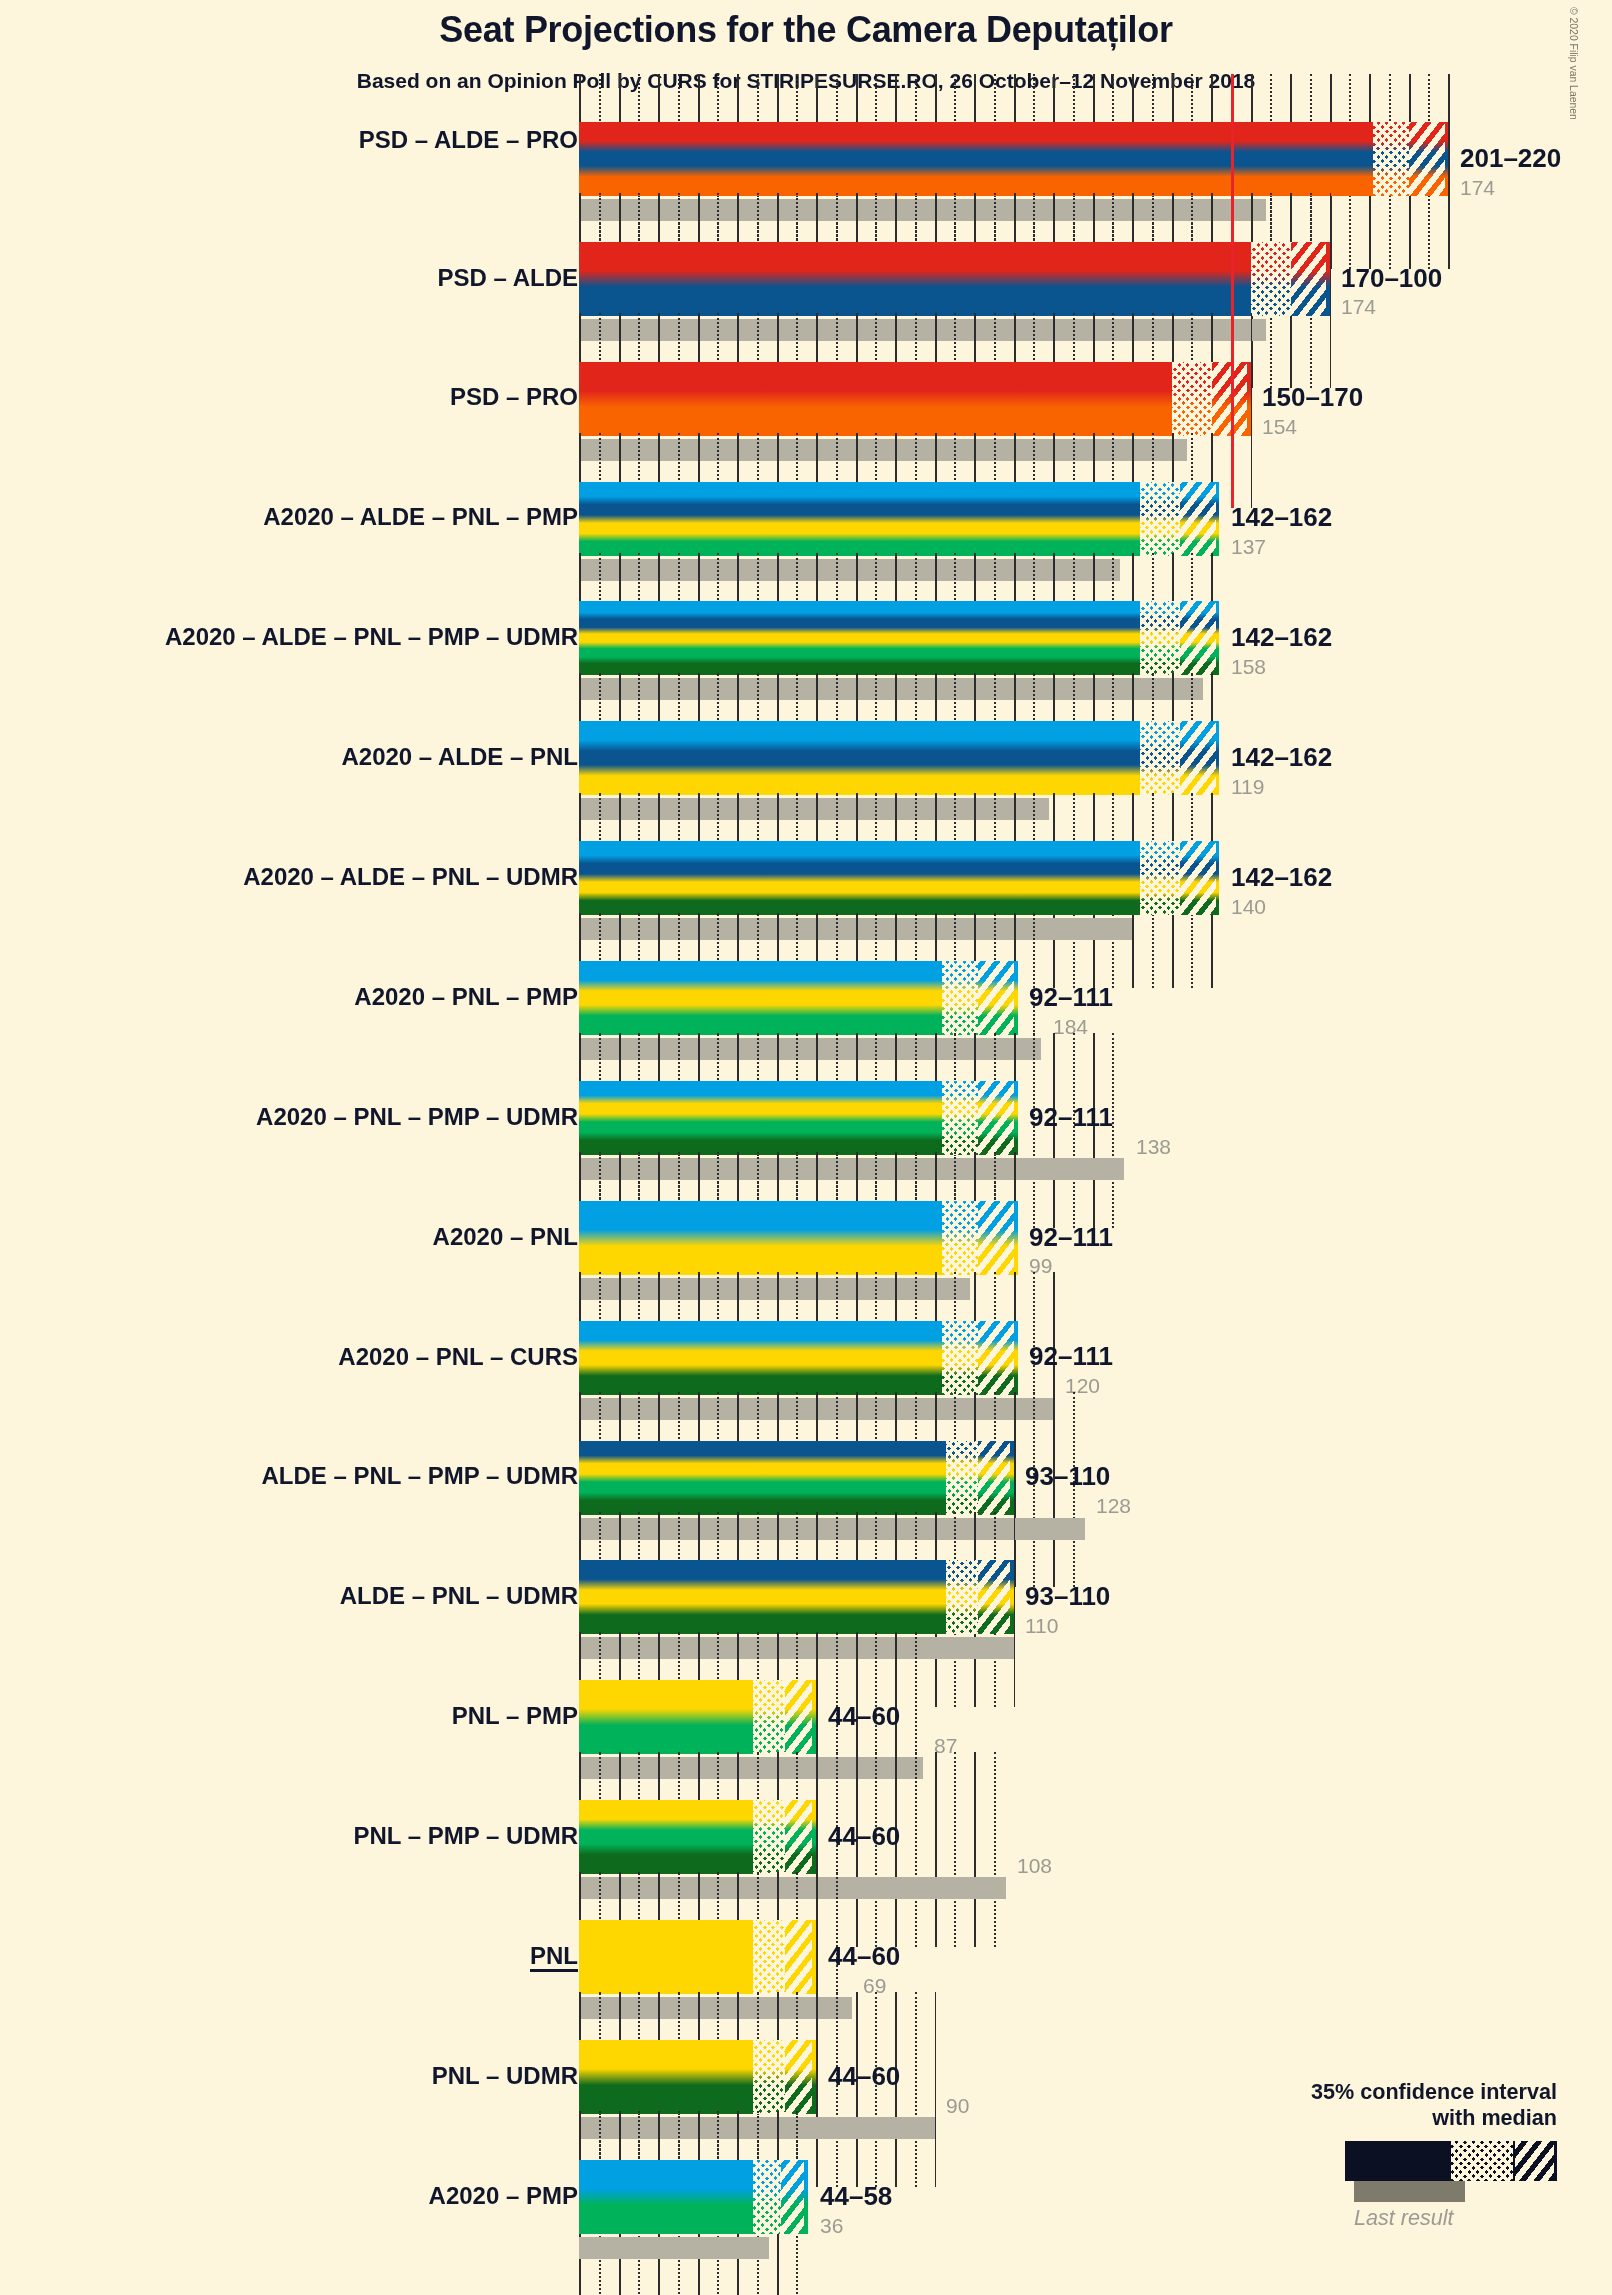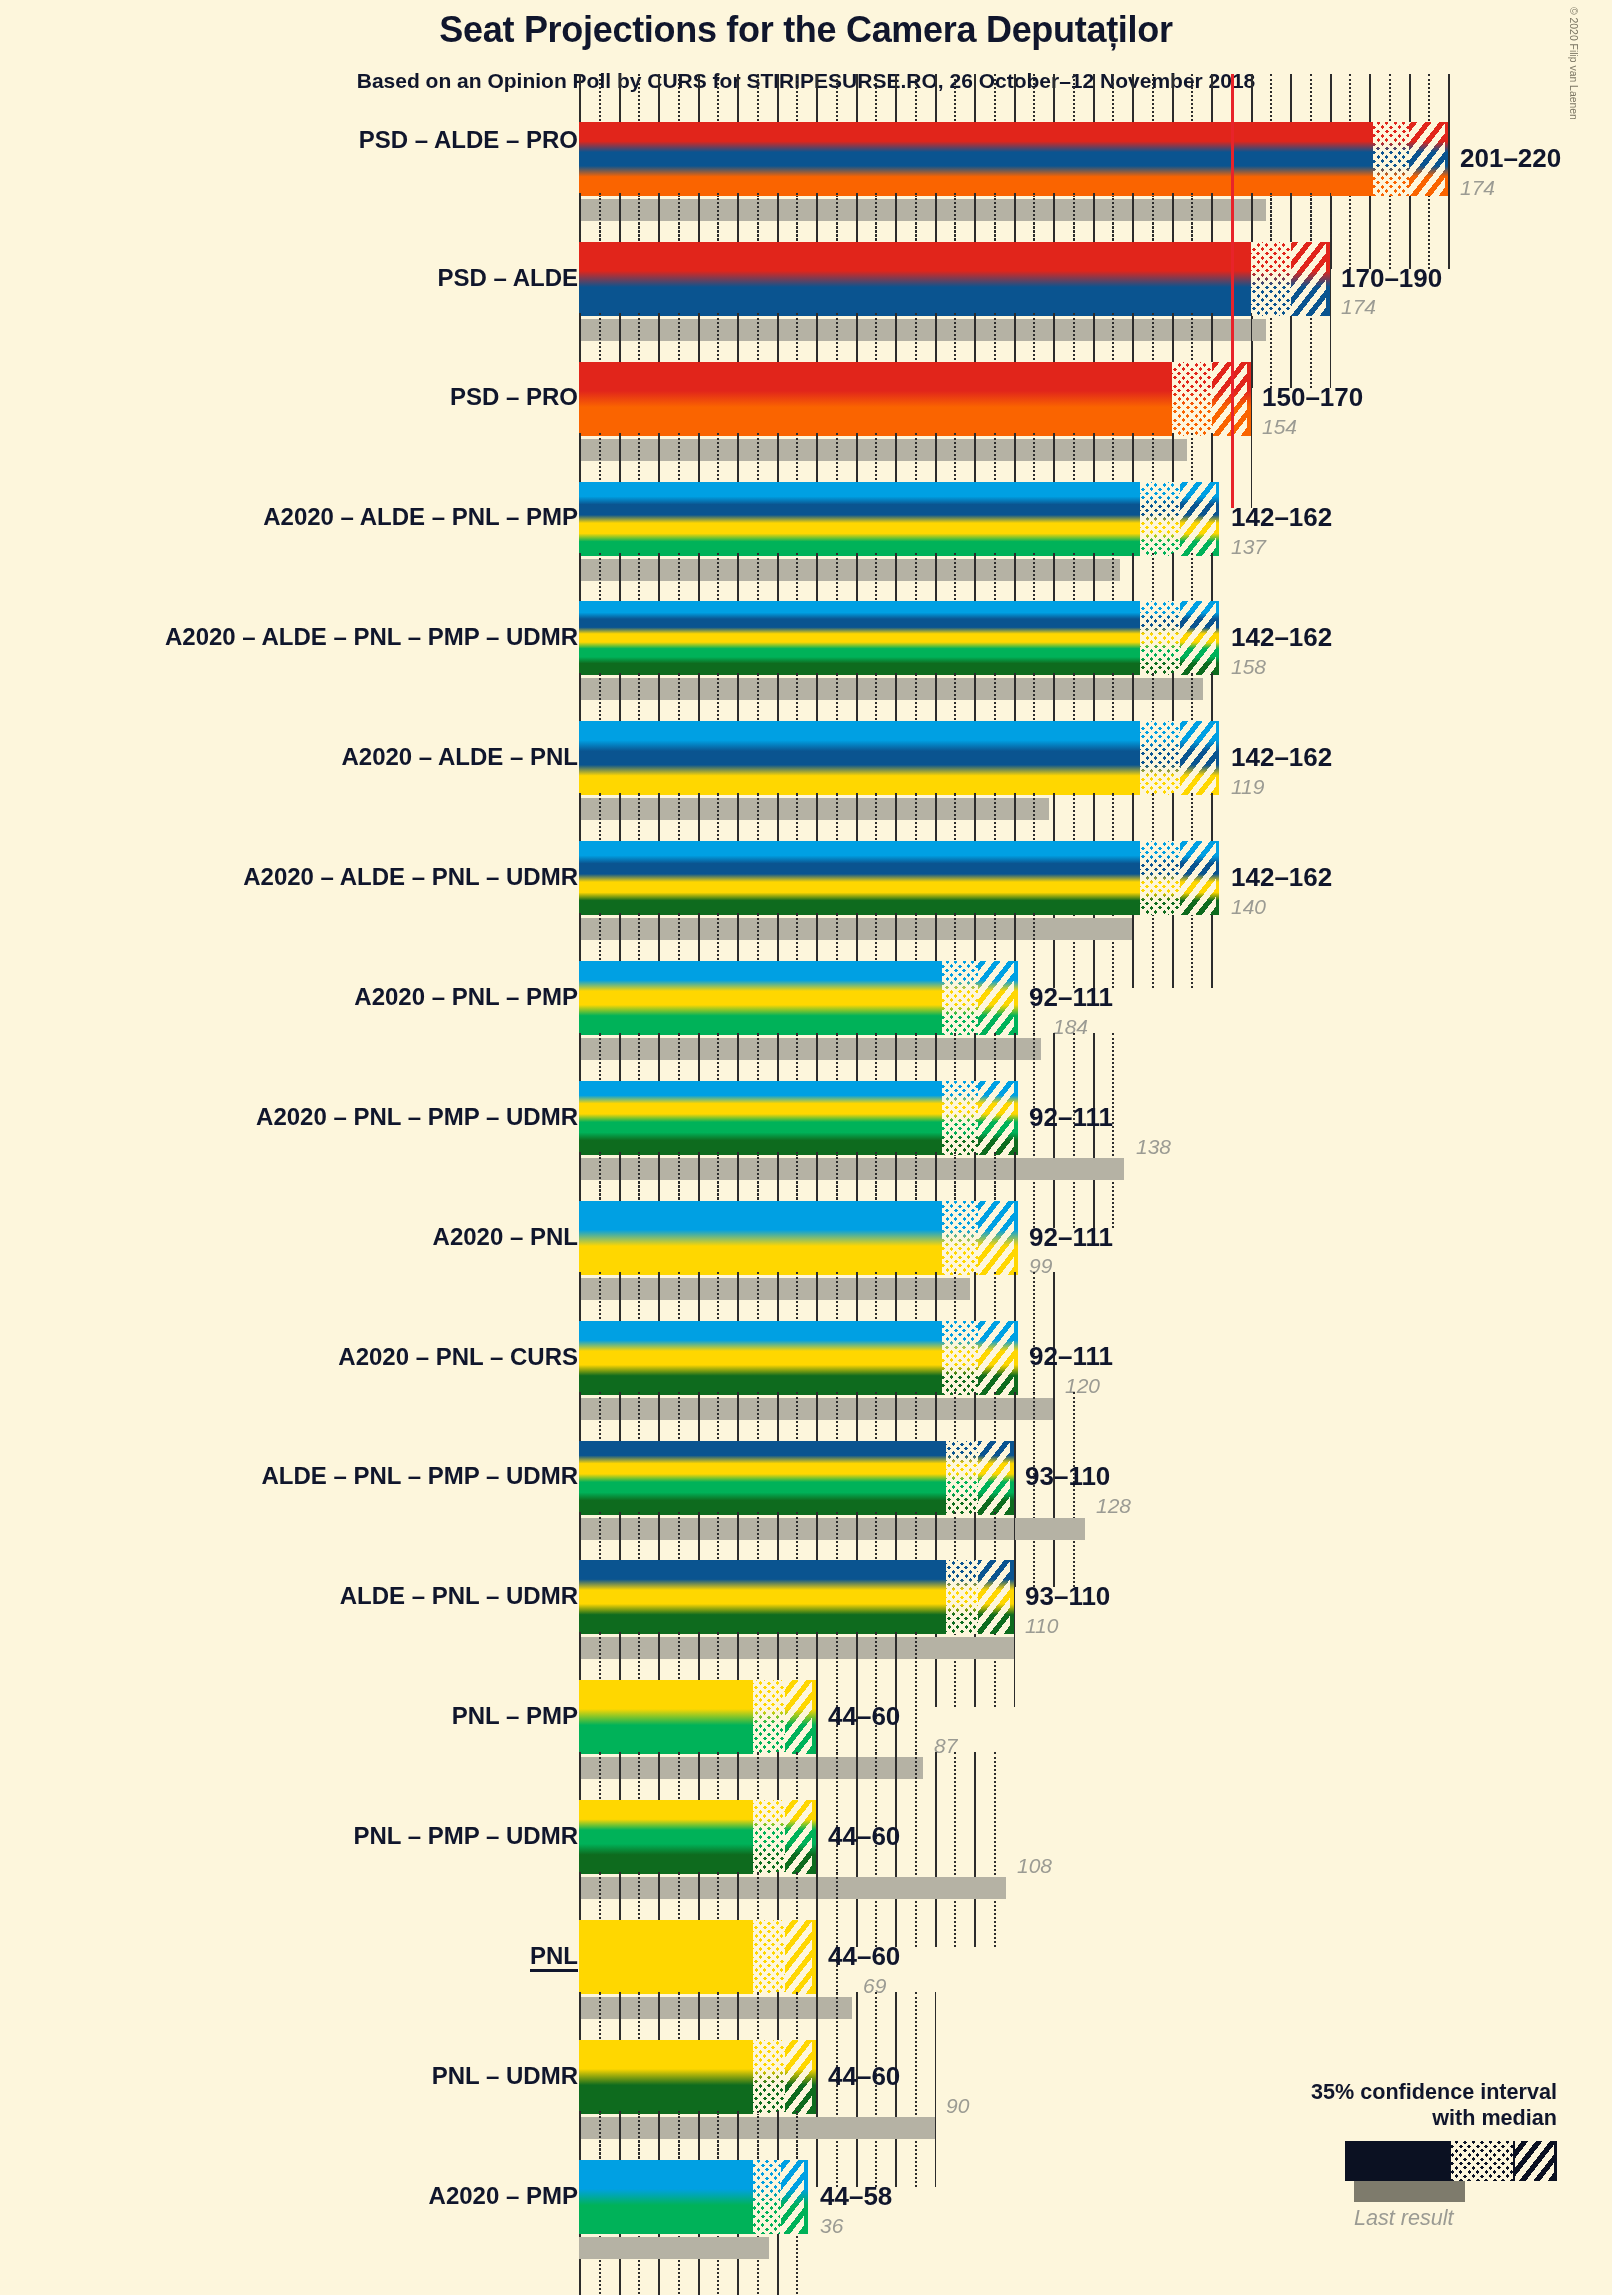--- a/index.html
+++ b/index.html
@@ -58,21 +58,21 @@
   .bar .ci-diag{position:absolute;top:0;bottom:0;}
 
   
   .lastbar{position:absolute;left:579px;background:#B5B2A4;}
 
   
   .val{
     position:absolute;font-size:26px;font-weight:bold;color:#10162C;white-space:nowrap;
   }
   .lastval{
-    position:absolute;font-size:21px;font-style:italic;color:#9b9b93;white-space:nowrap;
+    position:absolute;font-size:21px;color:#9b9b93;white-space:nowrap;
   }
 
   
   .majority{position:absolute;width:2.6px;background:#E8232A;}
 
   
   .legend{position:absolute;}
   .legend .ltext{
     position:absolute;right:0;text-align:right;
     font-size:21.6px;font-weight:bold;color:#10162C;line-height:1.22;white-space:nowrap;
@@ -193,21 +193,21 @@
           <div class="gl dot" style="left: 731px;"></div>
           <div class="gl" style="left: 751px;"></div>
         </div>
         <div class="lastbar" style="top: 319px; width: 687px; height: 21.6px;"></div>
         <div class="bar" style="top: 242px; width: 751px; height: 74px;">
           <div class="fill" style="background: linear-gradient(rgb(225, 37, 27) 11%, rgb(225, 37, 27) 39%, rgb(10, 84, 144) 61%, rgb(10, 84, 144) 89%);"></div>
           <div class="ci-cross" style="left: 672px; width: 40px; background: repeating-linear-gradient(45deg, transparent 0px, transparent 2.6px, rgb(253, 246, 220) 2.6px, rgb(253, 246, 220) 6px), repeating-linear-gradient(-45deg, transparent 0px, transparent 2.6px, rgb(253, 246, 220) 2.6px, rgb(253, 246, 220) 6px);"></div>
           <div class="ci-diag" style="left: 711px; width: 36px; background: repeating-linear-gradient(-52deg, transparent 0px, transparent 5.2px, rgb(253, 246, 220) 5.2px, rgb(253, 246, 220) 11.2px);"></div>
         </div>
         <div class="row-label" style="top: 266px;">PSD – ALDE</div>
-        <div class="val" style="left: 1341px; top: 263px;">170–190</div>
+        <div class="val" style="left: 1341px; top: 263px;">170–100</div>
         <div class="lastval" style="left: 1341px; top: 295px;">174</div>
       </div>
       <div class="row" style="top: 0px;">
         <div class="grid" style="top: 313px; width: 673px; height: 195px;">
           <div class="gl" style="left: 0px;"></div>
           <div class="gl dot" style="left: 20px;"></div>
           <div class="gl" style="left: 40px;"></div>
           <div class="gl dot" style="left: 59px;"></div>
           <div class="gl" style="left: 79px;"></div>
           <div class="gl dot" style="left: 99px;"></div>

